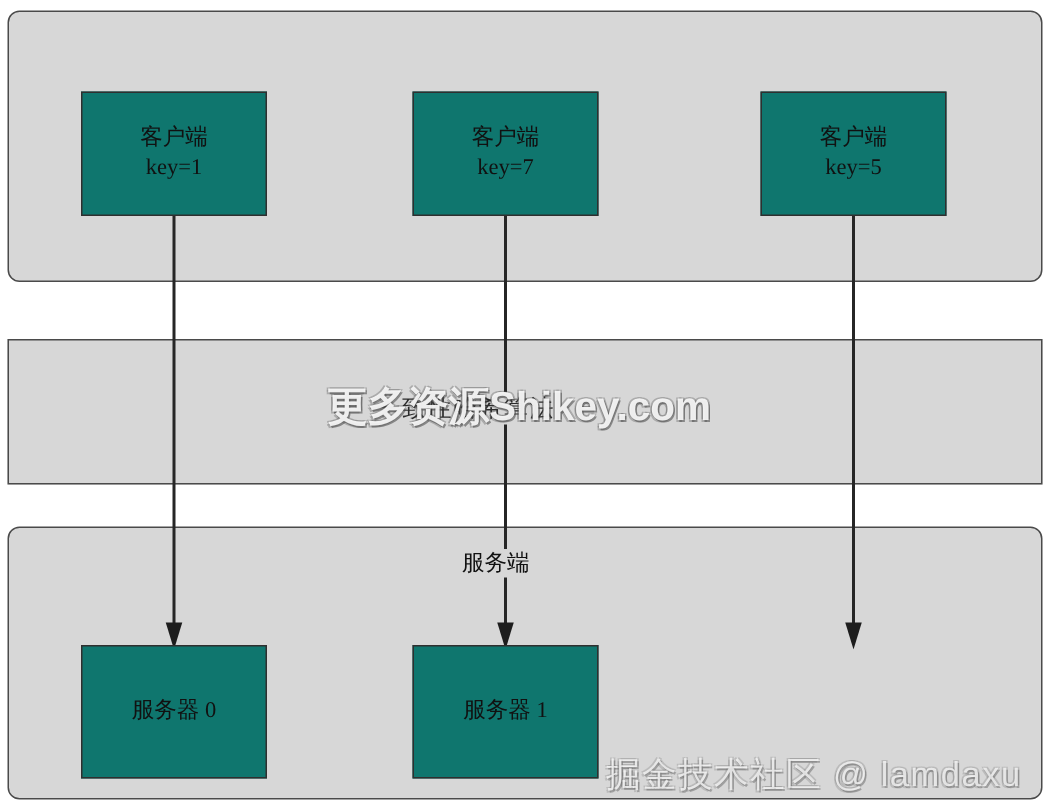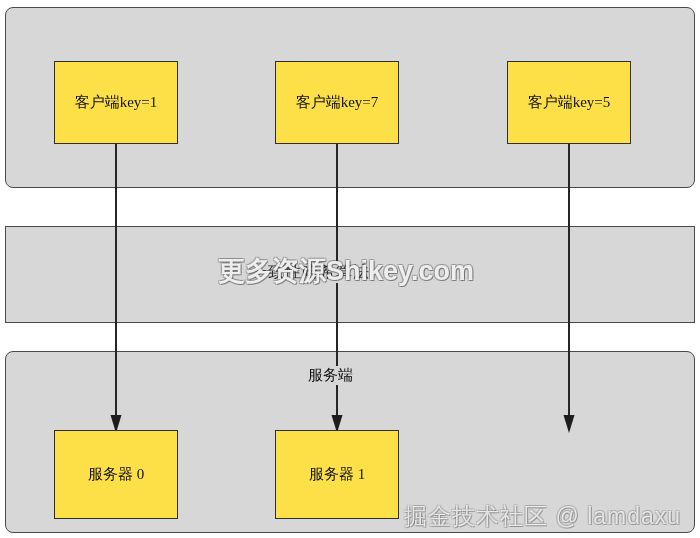--- a/index.html
+++ b/index.html
@@ -36,25 +36,25 @@
     width: 690px; height: 97px;
   }
   #panel-server {
     left: 5px;  top: 351px;
     width: 690px; height: 182px;
   }
 
   
   .node {
     position: absolute;
-    background: #fde047;
+    background: #0f766e;
     border: 1.6px solid #2f2f2f;
     box-sizing: border-box;
     display: flex;
-    flex-direction: row;
+    flex-direction: column;
     align-items: center;
     justify-content: center;
     line-height: 1.28;
     color: #111111;
     z-index: 4;
   }
   .node .line {
     display: block;
     white-space: nowrap;
   }

